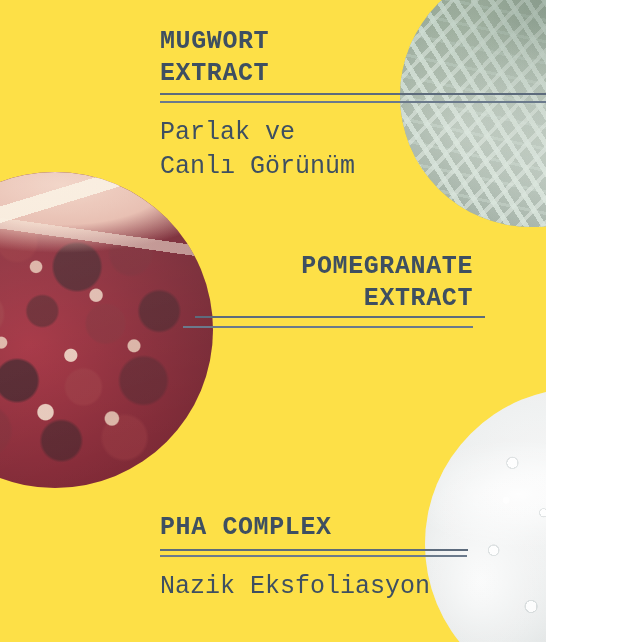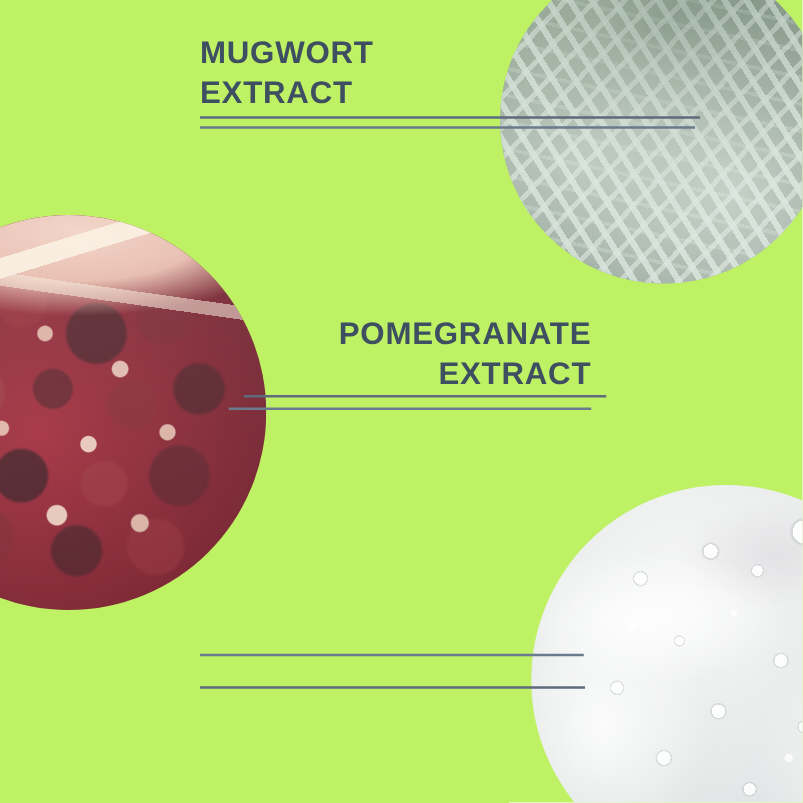--- a/index.html
+++ b/index.html
@@ -2,25 +2,25 @@
 <html><head>
 <meta charset="utf-8">
 <style>
   html, body {
     margin: 0;
     padding: 0;
     background: #ffffff;
   }
   #page {
     position: relative;
-    width: 642px;
+    width: 546px;
     height: 642px;
-    background: #bef264;
+    background: #fde047;
     overflow: hidden;
-    font-family: Liberation Sans, sans-serif;
+    font-family: Liberation Mono, monospace;
   }
 
   
   .photo-circle {
     position: absolute;
     border-radius: 50%;
     overflow: hidden;
   }
   .photo-circle .tex {
     position: absolute;
@@ -221,25 +221,29 @@
   </div>
 
   <div class="rule-over" style="left:160px; top:93px; width:400px;"></div>
   <div class="rule-over" style="left:195px; top:316px; width:290px;"></div>
   <div class="rule-over" style="left:160px; top:549px; width:308px;"></div>
 
   <div class="block" id="block-mugwort">
     <h2 class="heading">MUGWORT
 EXTRACT</h2>
     <hr class="rule">
+    <p class="body">Parlak ve
+Canlı Görünüm</p>
   </div>
 
   <div class="block" id="block-pom">
     <h2 class="heading">POMEGRANATE
 EXTRACT</h2>
     <hr class="rule">
   </div>
 
   <div class="block" id="block-pha">
+    <h2 class="heading">PHA COMPLEX</h2>
     <hr class="rule">
+    <p class="body">Nazik Eksfoliasyon</p>
   </div>
 
 </div>
 
 </body></html>

